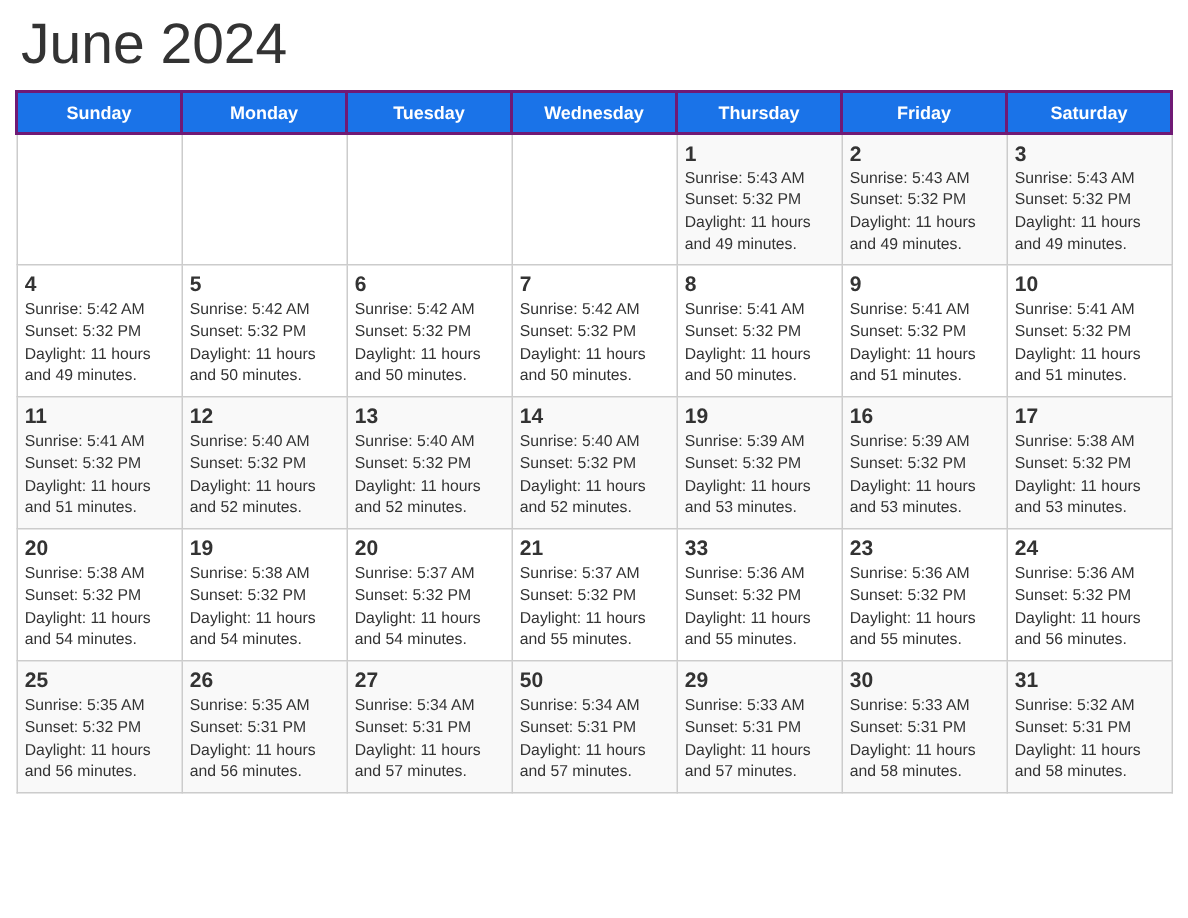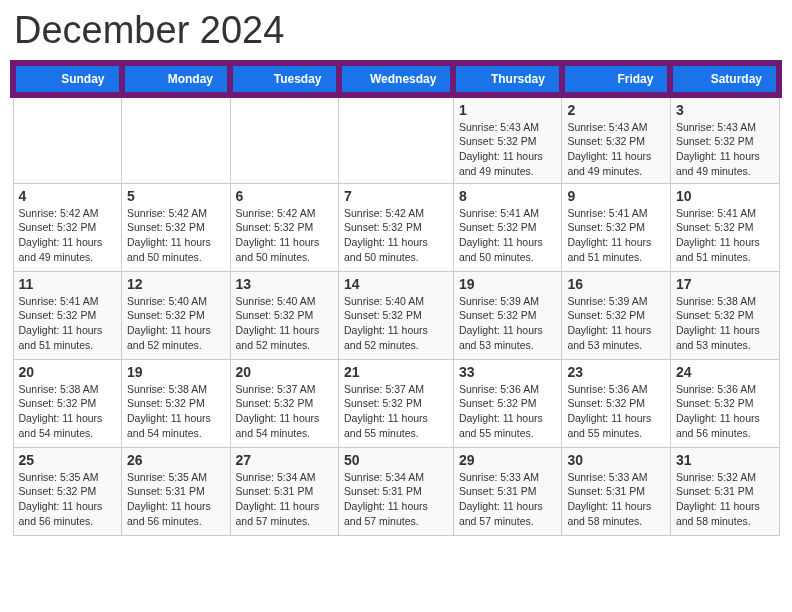--- a/index.html
+++ b/index.html
@@ -48,25 +48,25 @@
       margin-top: 2px;
     }
     table {
       width: 100%;
       border-collapse: collapse;
       font-size: 11px;
     }
     thead tr th {
       background: #1a73e8;
       color: #fff;
-      text-align: right;
-      padding: 6px 14px;
+      text-align: center;
+      padding: 6px 3px;
       font-size: 12px;
       font-weight: bold;
-      border: 6px solid #701a75;
+      border: 2px solid #701a75;
     }
     tbody tr td {
       border: 1px solid #ccc;
       vertical-align: top;
       padding: 4px 5px;
       height: 88px;
       background: #fff;
       color: #333;
     }
     tbody tr:nth-child(odd) td { background: #f9f9f9; }
@@ -82,21 +82,21 @@
       color: #333;
       line-height: 1.4;
     }
     .empty-cell { background: #fff !important; }
   </style>
 </head>
 <body>
 
 <div class="header">
   <div class="title-block">
-    <div class="main-title">December 2024</div>
+    <div class="main-title">June 2024</div>
   </div>
 </div>
 
 <table>
   <thead>
     <tr>
       <th>Sunday</th>
       <th>Monday</th>
       <th>Tuesday</th>
       <th>Wednesday</th>

